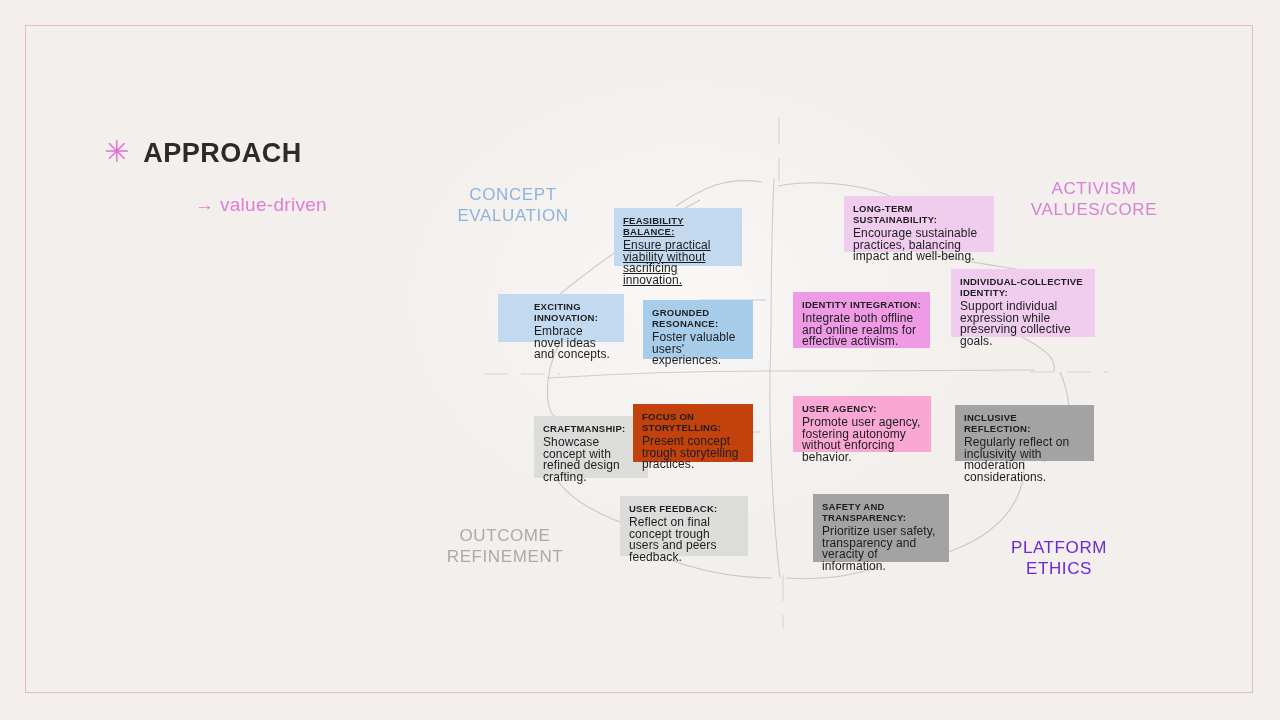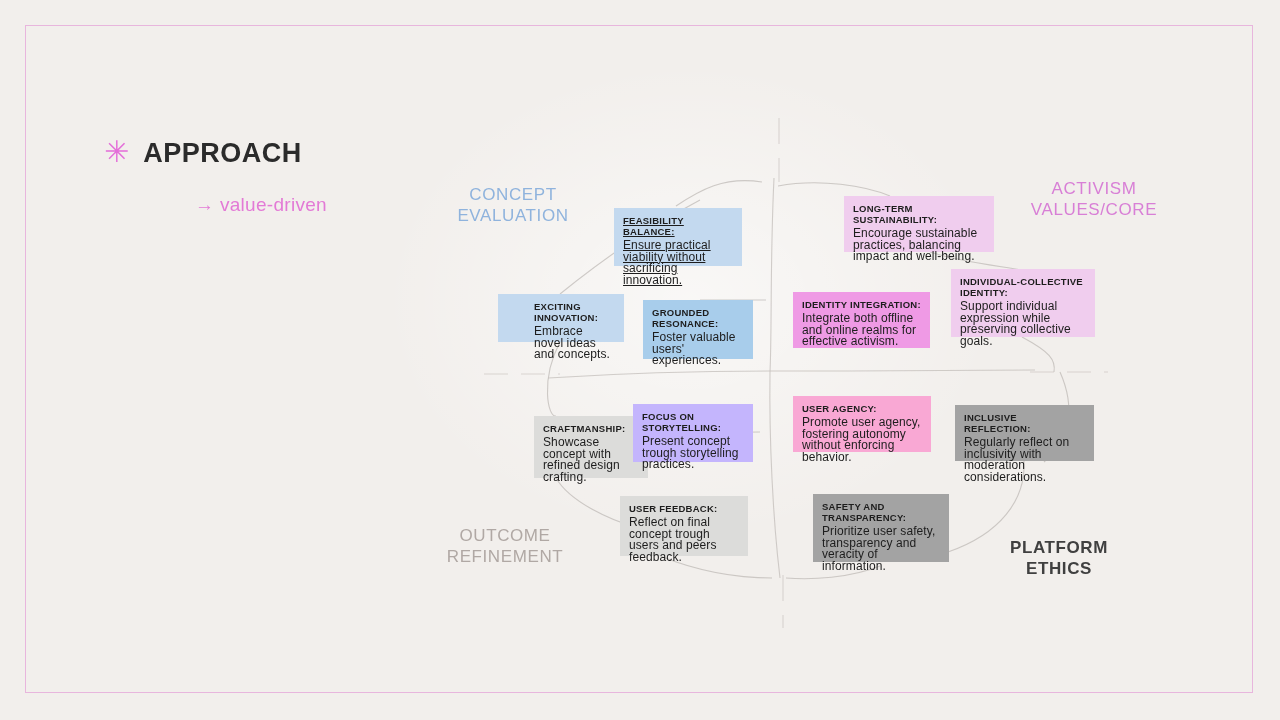--- a/index.html
+++ b/index.html
@@ -78,21 +78,21 @@
     position: absolute;
     font-size: 17px;
     line-height: 21px;
     letter-spacing: 0.6px;
     text-align: center;
     white-space: pre-line;
   }
   #quad-concept   { left: 440px; top: 184px; width: 146px; color: #8fb3dd; }
   #quad-activism  { left: 1010px; top: 178px; width: 168px; color: #d87fd6; }
   #quad-outcome   { left: 437px; top: 525px; width: 136px; color: #b0a8a4; }
-  #quad-platform  { left: 985px; top: 537px; width: 148px; color: #404040; font-weight: bold; }
+  #quad-platform  { left: 985px; top: 537px; width: 148px; color: #6d28d9; }
 
   
   #connectors {
     position: absolute;
     left: 0; top: 0;
     width: 1280px; height: 720px;
     pointer-events: none;
   }
 
   
@@ -115,21 +115,21 @@
     line-height: 11.5px;
     letter-spacing: 0.1px;
   }
 
   .c-blue   { background: #c3d9ef; }
   .c-blue2  { background: #a8cdeb; }
   .c-pinkL  { background: #f0cdee; }
   .c-pinkD  { background: #ef9ae5; }
   .c-greenD { background: #f9a8d4; }
   .c-greenL { background: #a3a3a3; }
-  .c-grayD  { background: #c4b5fd; }
+  .c-grayD  { background: #c2410c; }
   .c-grayL  { background: #dcdcda; }
 
   
   #card-feasibility      { left: 614px; top: 208px;  width: 128px; height: 58px; text-decoration: underline; }
   #card-exciting         { left: 498px; top: 294px;  width: 126px; height: 48px; padding-left: 36px; }
   #card-grounded         { left: 643px; top: 300px;  width: 110px; height: 59px; }
   #card-longterm         { left: 816px; top: 196px;  width: 150px; height: 56px; margin-left: 28px; }
   #card-individual       { left: 951px; top: 269px;  width: 144px; height: 68px; }
   #card-holistic         { left: 793px; top: 292px;  width: 137px; height: 56px; }
   #card-useragency       { left: 793px; top: 396px;  width: 138px; height: 56px; }

